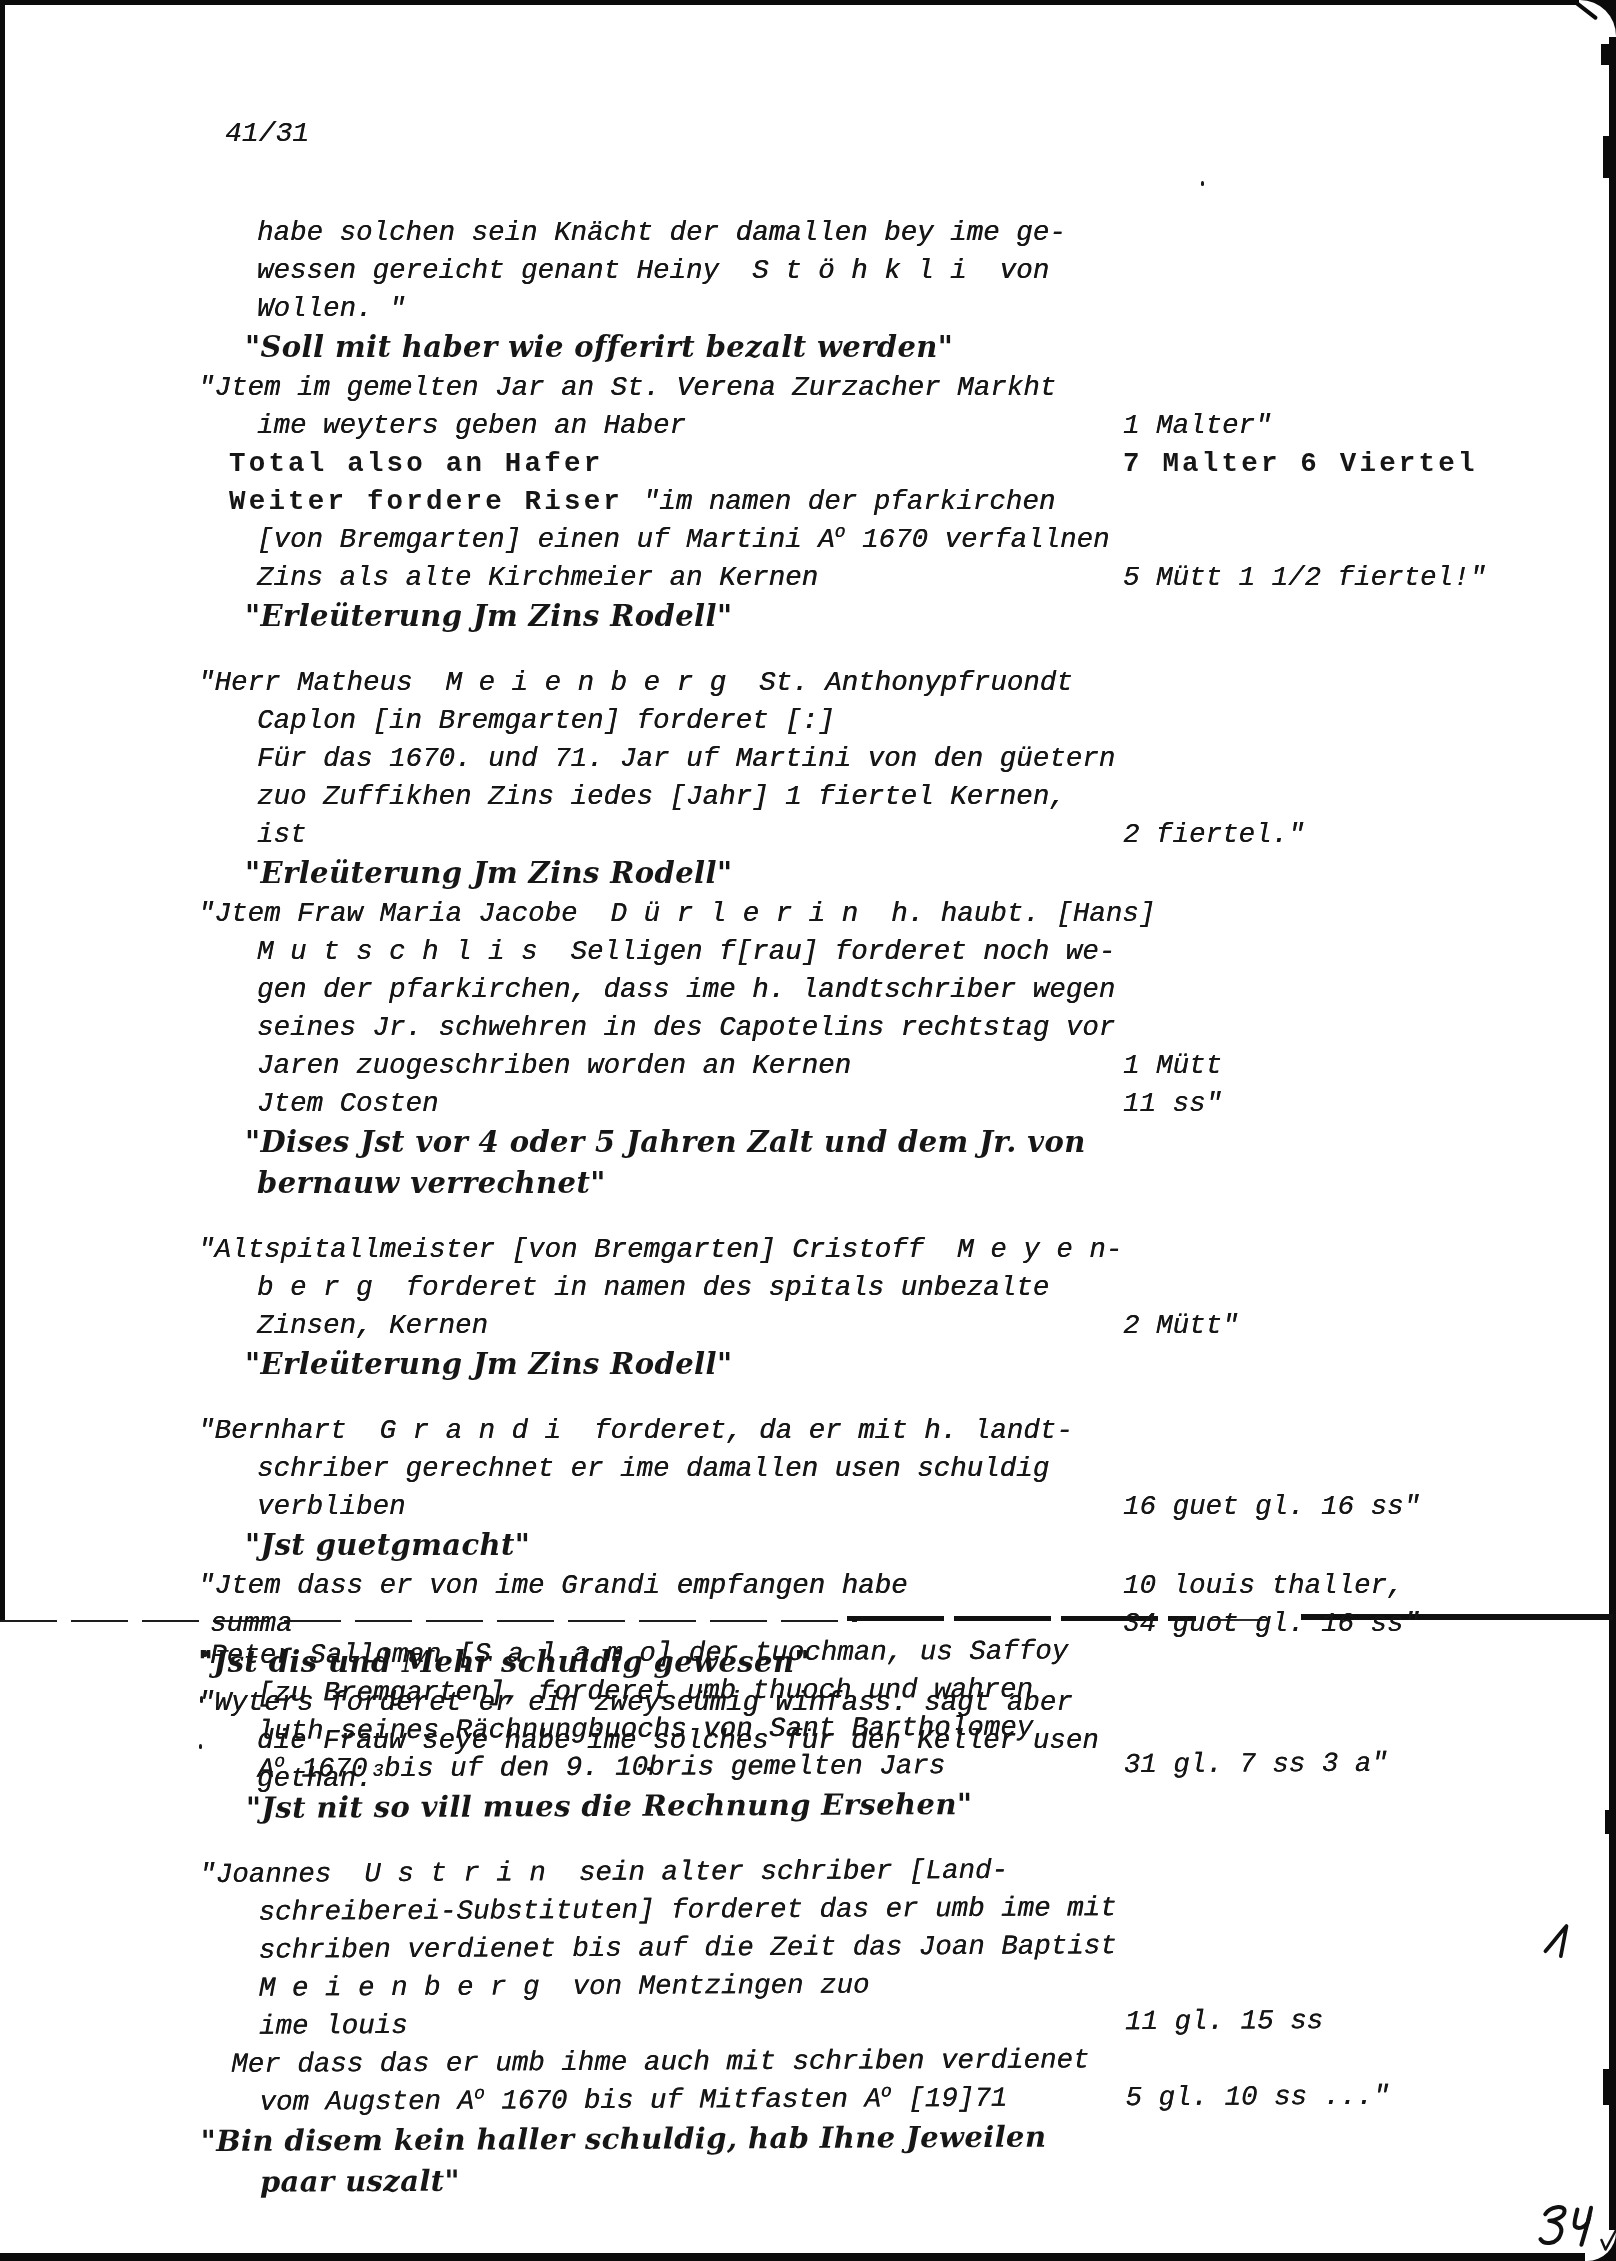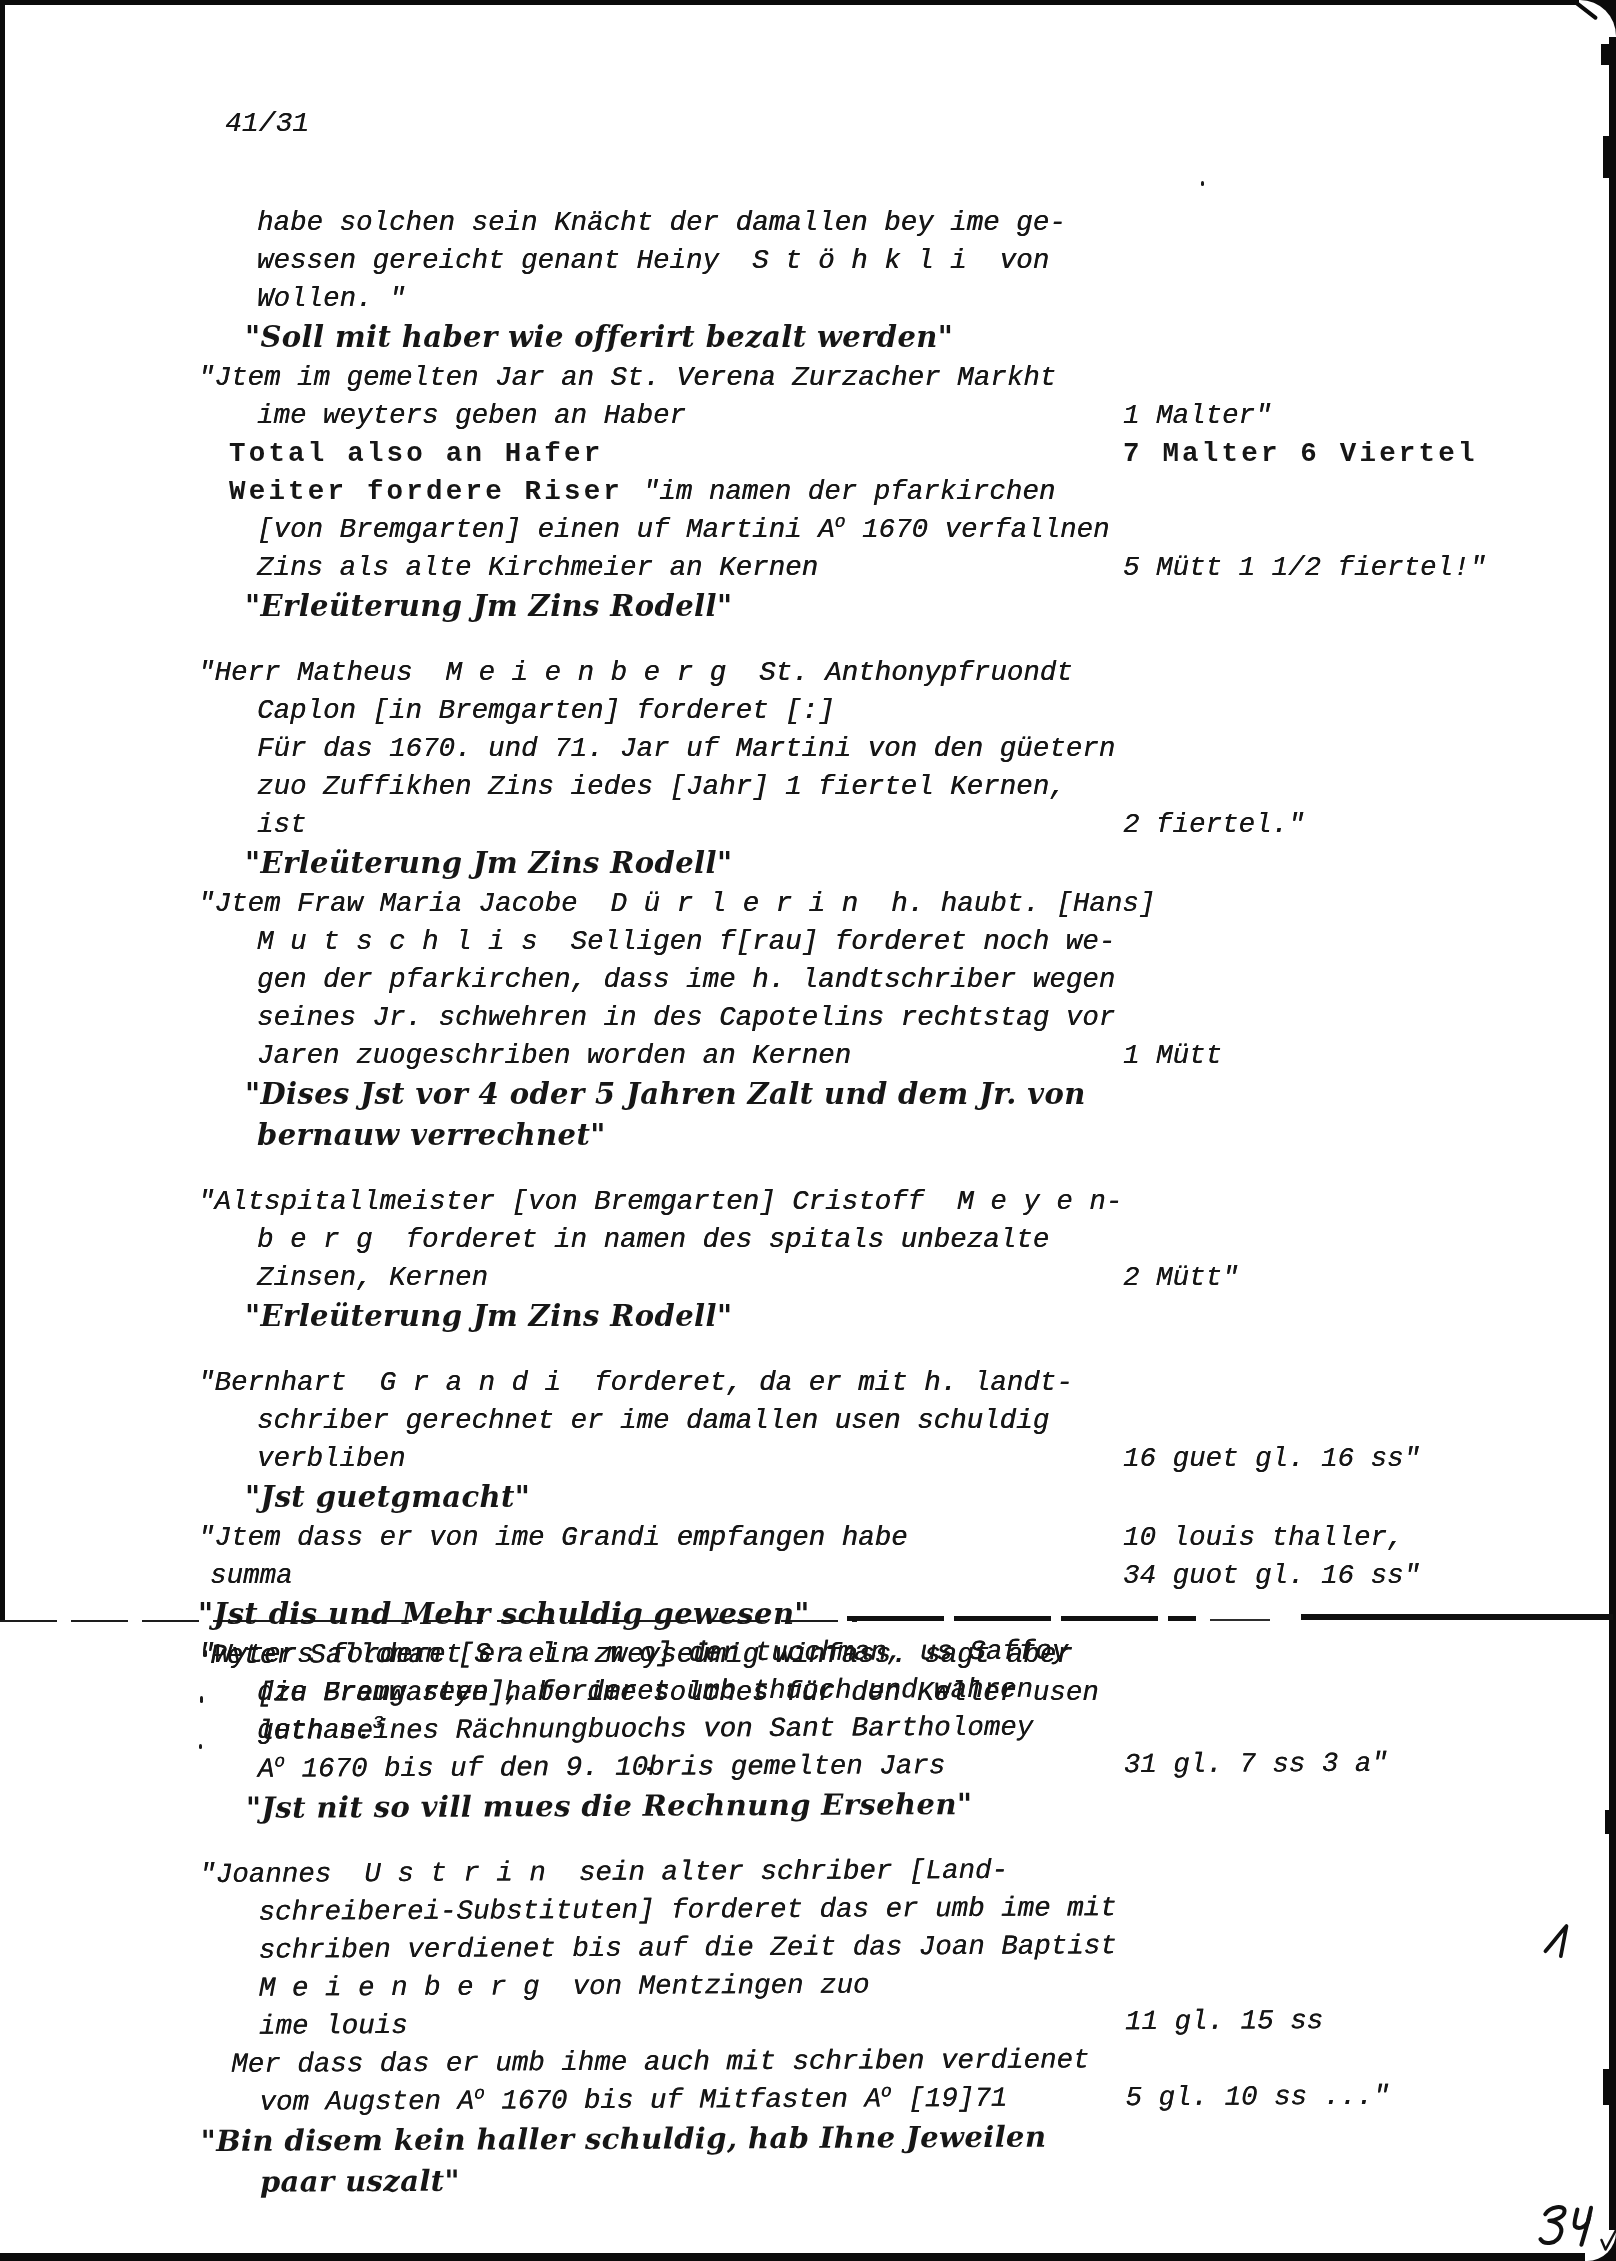--- a/index.html
+++ b/index.html
@@ -26,21 +26,21 @@
   
   .seam{position:absolute;}
   .seam-a{top:1620px;left:0;width:857px;height:2.4px;
     background:repeating-linear-gradient(90deg,#1d1d1d 0 57px,transparent 57px 71px);}
   .seam-b{top:1616px;left:847px;width:349px;height:4.8px;
     background:repeating-linear-gradient(90deg,#111 0 97px,transparent 97px 107px);}
   .seam-c{top:1614px;left:1301px;width:312px;height:5.7px;background:#101010;}
   .seam-d{top:1619px;left:1210px;width:60px;height:2.4px;background:#2e2e2e;}
 
   
-  .content{position:absolute;left:198px;top:107px;width:1301px;}
+  .content{position:absolute;left:198px;top:117px;width:1301px;}
   .content-bottom{position:absolute;left:198px;top:1639px;width:1301px;
     transform:rotate(-0.3deg);transform-origin:0 0;}
   .line{position:relative;line-height:34px;min-height:34px;white-space:pre;}
   .gap{margin-top:26px;}
   .ind0{padding-left:0;}
   .ind1{padding-left:12px;}
   .ind2{padding-left:31px;}
   .ind3{padding-left:47px;}
   .ind4{padding-left:59px;}
   .s-it{font:italic 400 27.5px/34px "Liberation Mono",monospace;text-shadow:0.3px 0 0 currentColor;}
@@ -102,20 +102,21 @@
       <div class="line ind4"><span class="s-it">Caplon [in Bremgarten] forderet [:]</span></div>
       <div class="line ind4"><span class="s-it">Für das 1670. und 71. Jar uf Martini von den güetern</span></div>
       <div class="line ind4"><span class="s-it">zuo Zuffikhen Zins iedes [Jahr] 1 fiertel Kernen,</span></div>
       <div class="line ind4"><span class="s-it">ist</span><span class="value s-it">2 fiertel."</span></div>
       <div class="line ind3"><span class="s-sc">"Erleüterung Jm Zins Rodell"</span></div>
       <div class="line ind0"><span class="s-it">"Jtem Fraw Maria Jacobe  D ü r l e r i n  h. haubt. [Hans]</span></div>
       <div class="line ind4"><span class="s-it">M u t s c h l i s  Selligen f[rau] forderet noch we-</span></div>
       <div class="line ind4"><span class="s-it">gen der pfarkirchen, dass ime h. landtschriber wegen</span></div>
       <div class="line ind4"><span class="s-it">seines Jr. schwehren in des Capotelins rechtstag vor</span></div>
       <div class="line ind4"><span class="s-it">Jaren zuogeschriben worden an Kernen</span><span class="value s-it">1 Mütt</span></div>
+      <div class="line ind4"><span class="s-it">Jtem Costen</span><span class="value s-it">11 ss"</span></div>
       <div class="line ind3"><span class="s-sc">"Dises Jst vor 4 oder 5 Jahren Zalt und dem Jr. von</span></div>
       <div class="line ind4"><span class="s-sc">bernauw verrechnet"</span></div>
       <div class="line ind0 gap"><span class="s-it">"Altspitallmeister [von Bremgarten] Cristoff  M e y e n-</span></div>
       <div class="line ind4"><span class="s-it">b e r g  forderet in namen des spitals unbezalte</span></div>
       <div class="line ind4"><span class="s-it">Zinsen, Kernen</span><span class="value s-it">2 Mütt"</span></div>
       <div class="line ind3"><span class="s-sc">"Erleüterung Jm Zins Rodell"</span></div>
       <div class="line ind0 gap"><span class="s-it">"Bernhart  G r a n d i  forderet, da er mit h. landt-</span></div>
       <div class="line ind4"><span class="s-it">schriber gerechnet er ime damallen usen schuldig</span></div>
       <div class="line ind4"><span class="s-it">verbliben</span><span class="value s-it">16 guet gl. 16 ss"</span></div>
       <div class="line ind3"><span class="s-sc">"Jst guetgmacht"</span></div>

